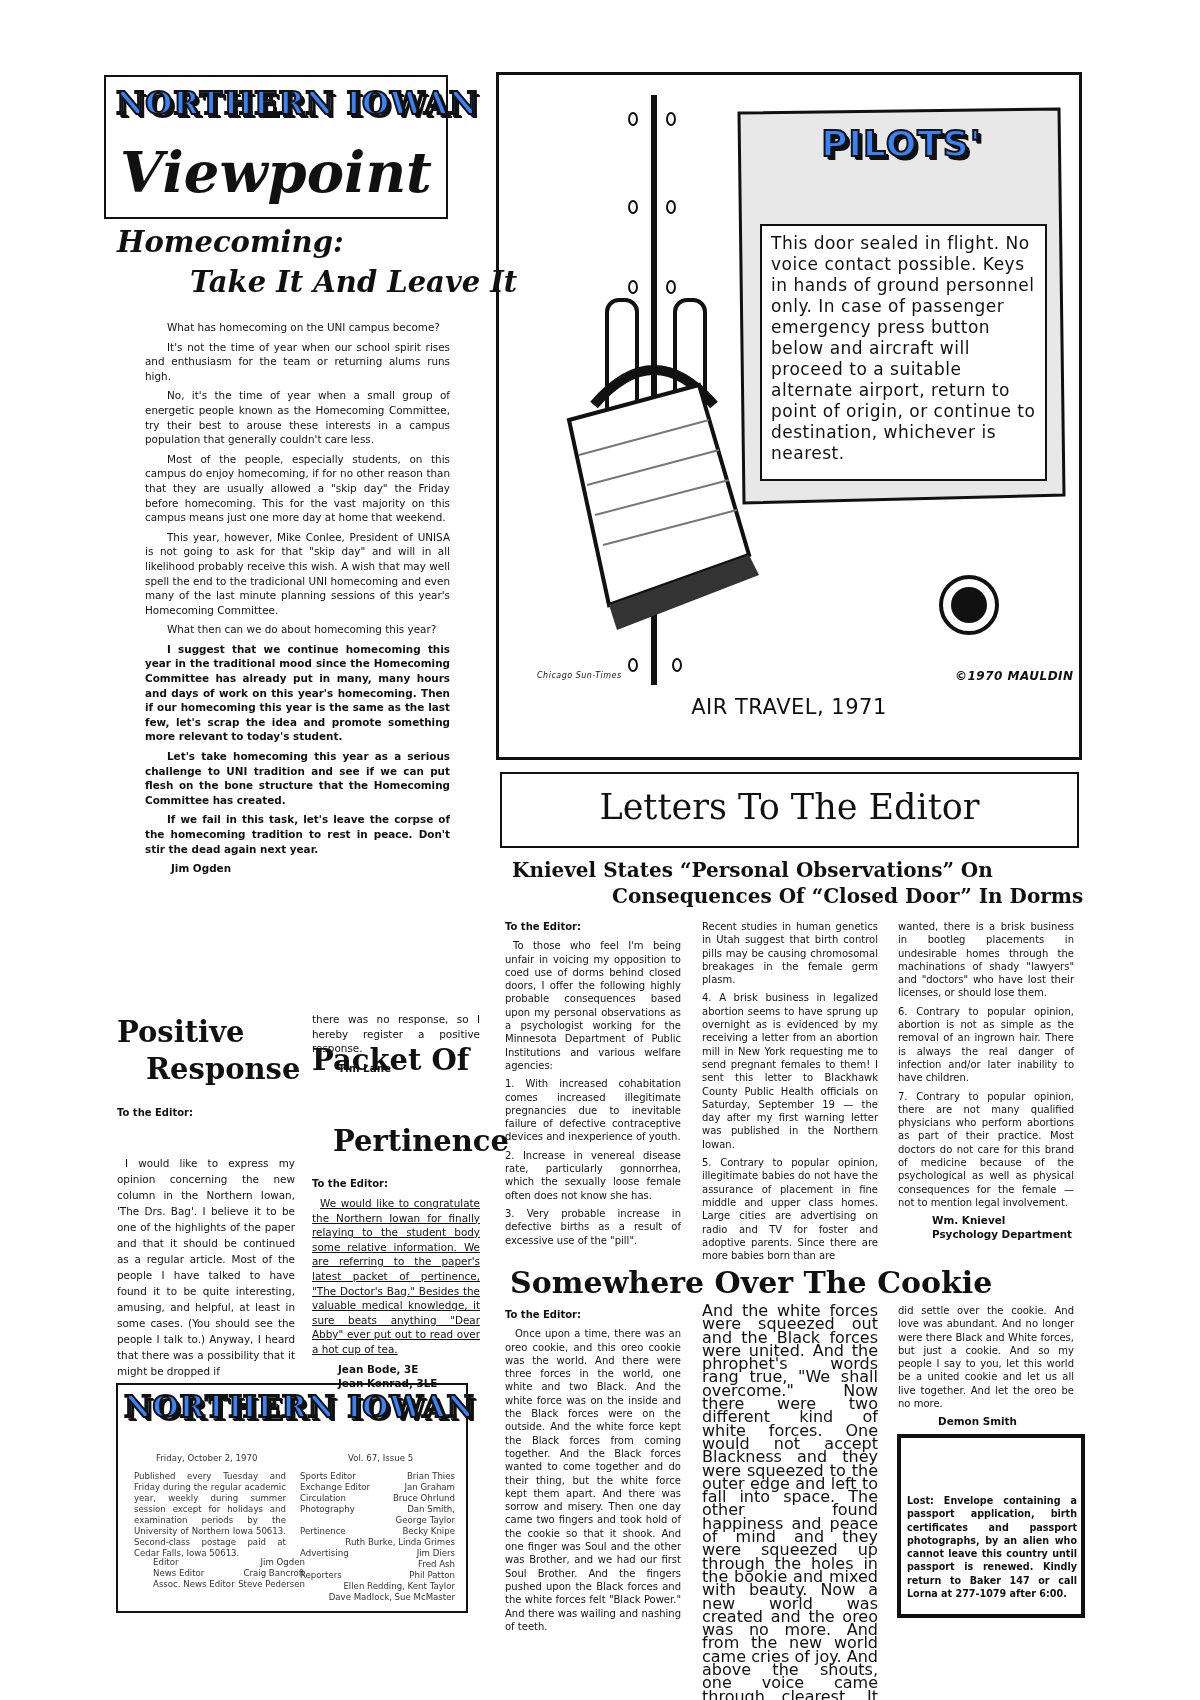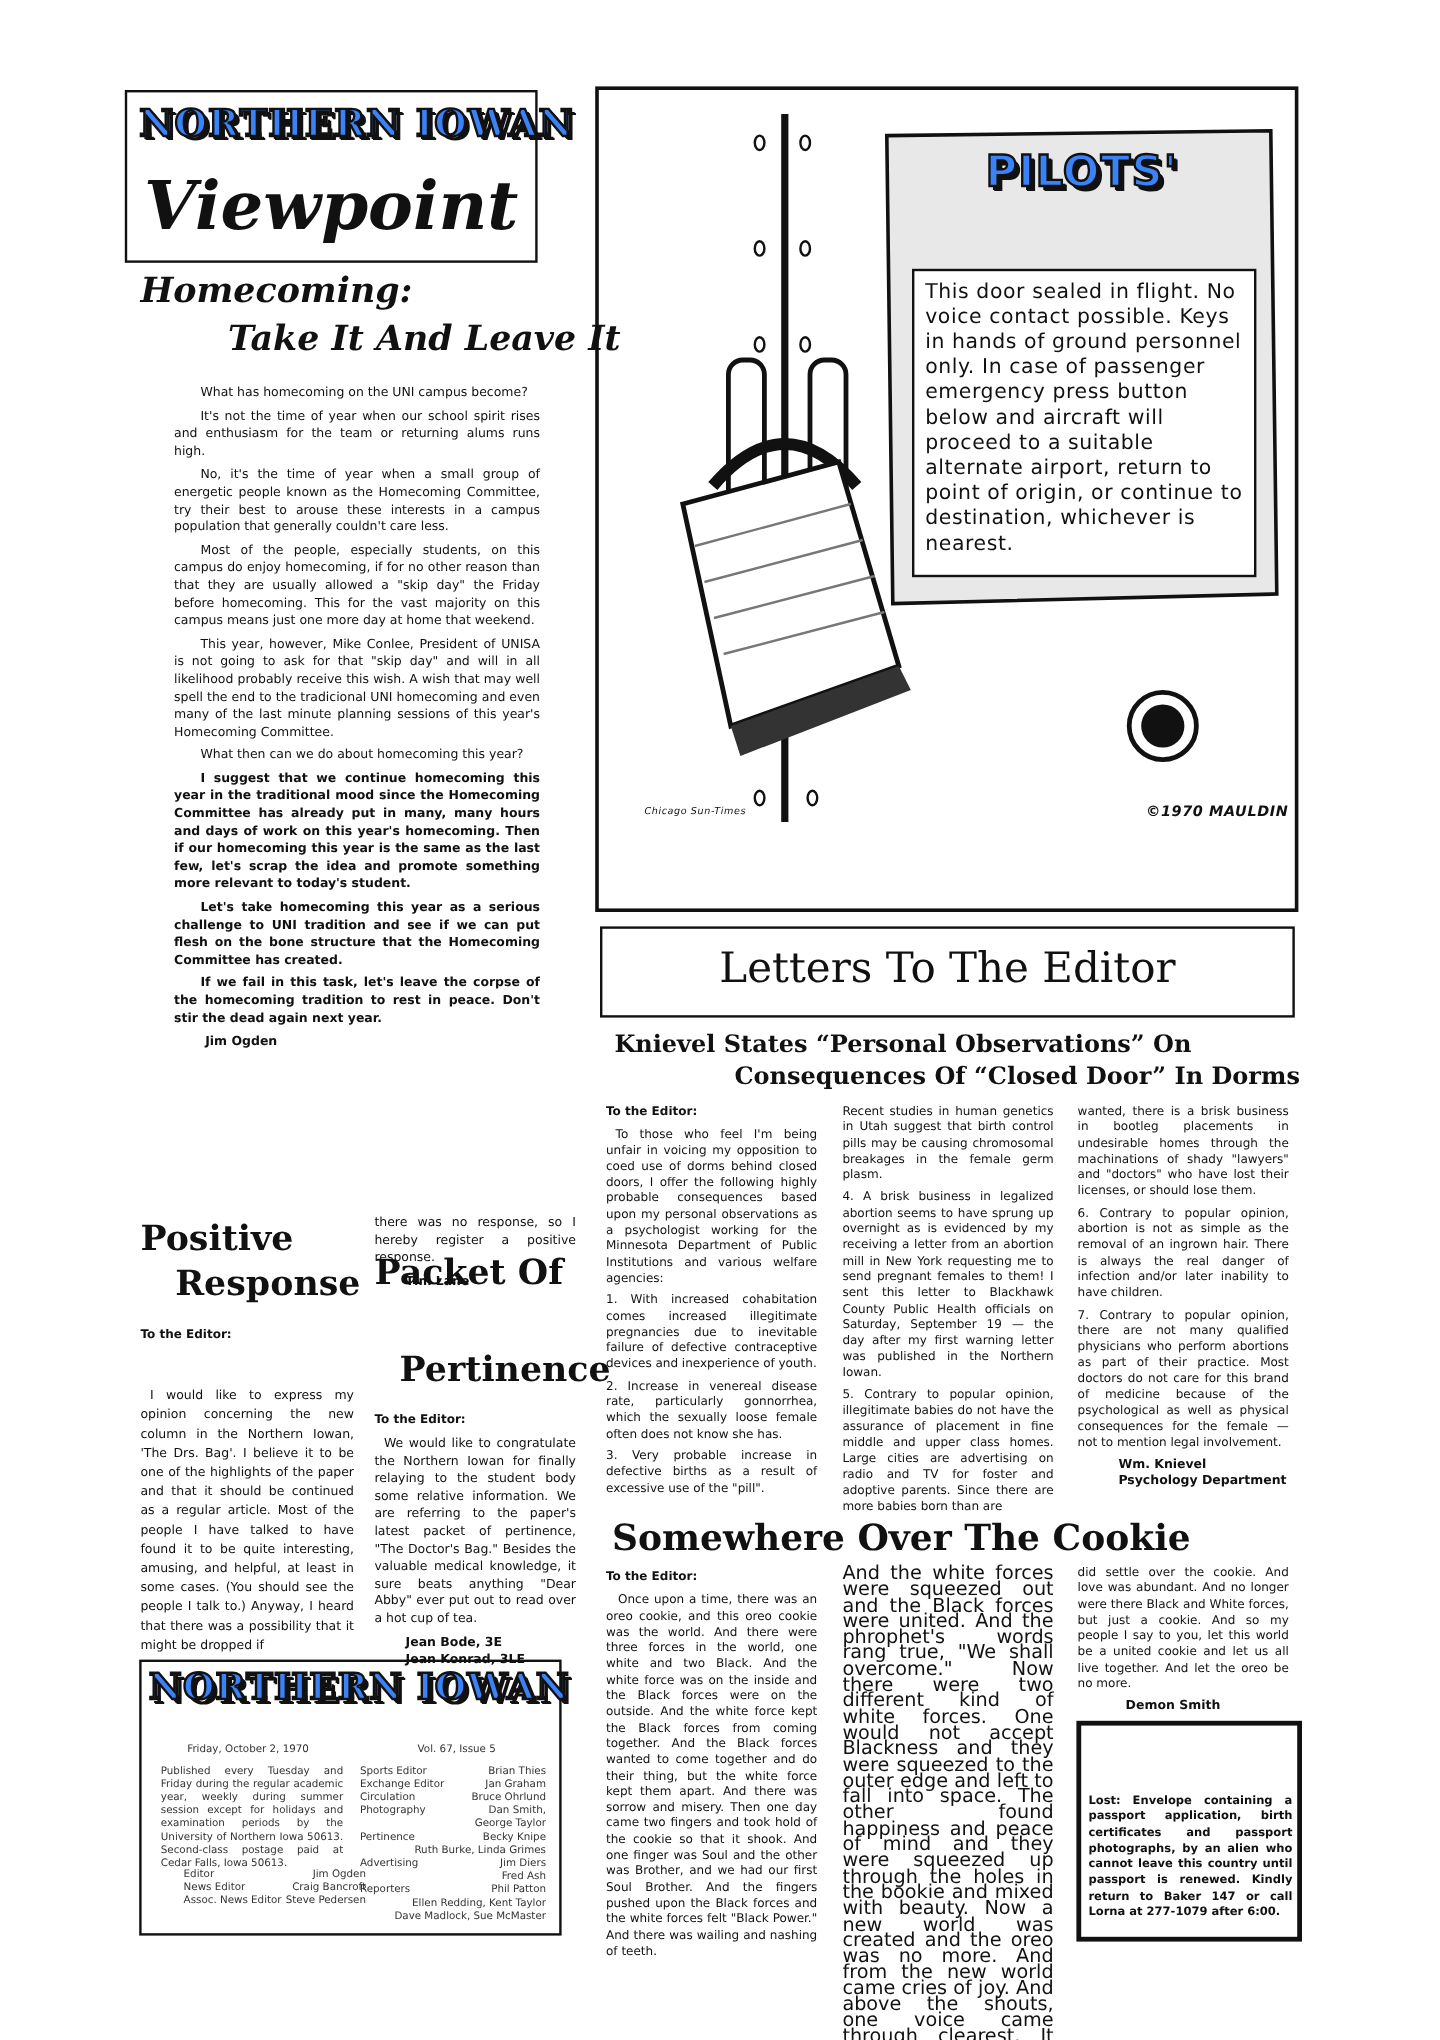--- a/index.html
+++ b/index.html
@@ -60,21 +60,21 @@
 </div>
 <div class="abs body-text" style="left:312px; top:1012px; width:168px;">
   <p class="noindent">there was no response, so I hereby register a positive response.</p>
   <div class="sig">Tim Lane</div>
 </div>
 
 <div class="abs serif" style="left:312px; top:1043px; font-size:29px; font-weight:bold;">Packet Of</div>
 <div class="abs serif" style="left:333px; top:1124px; font-size:29px; font-weight:bold;">Pertinence</div>
 <div class="abs to-editor" style="left:312px; top:1178px;">To the Editor:</div>
 <div class="abs body-text" style="left:312px; top:1196px; width:168px;">
-  <p style="text-indent:8px;">We would like to congratulate the Northern Iowan for finally relaying to the student body some relative information. We are referring to the paper's latest packet of pertinence, "The Doctor's Bag." Besides the valuable medical knowledge, it sure beats anything "Dear Abby" ever put out to read over a hot cup of tea.</p>
+  <p style="text-indent:8px;text-decoration:underline;">We would like to congratulate the Northern Iowan for finally relaying to the student body some relative information. We are referring to the paper's latest packet of pertinence, "The Doctor's Bag." Besides the valuable medical knowledge, it sure beats anything "Dear Abby" ever put out to read over a hot cup of tea.</p>
   <div class="sig">Jean Bode, 3E</div>
   <div class="sig" style="margin-top:0;">Jean Konrad, 3LE</div>
 </div>
 
 <div class="abs boxed" style="left:116px; top:1383px; width:348px; height:226px;">
   <div class="masthead-logo abs" style="left:6px; top:4px; font-size:30px;">NORTHERN IOWAN</div>
   <div class="abs staff" style="left:38px; top:68px;">Friday, October 2, 1970</div>
   <div class="abs staff" style="left:230px; top:68px;">Vol. 67, Issue 5</div>
   <div class="abs staff" style="left:16px; top:86px; width:152px; text-align:justify;">Published every Tuesday and Friday during the regular academic year, weekly during summer session except for holidays and examination periods by the University of Northern Iowa 50613. Second-class postage paid at Cedar Falls, Iowa 50613.</div>
   <div class="abs staff" style="left:16px; top:172px; width:152px;margin-left:19px;">
@@ -168,20 +168,21 @@
 
     <circle cx="470" cy="530" r="28" fill="#fff" stroke="#111" stroke-width="4"></circle>
     <circle cx="470" cy="530" r="18" fill="#111"></circle>
   </svg>
   <div class="abs" style="left:250px; top:48px; width:305px; text-align:center;">
     <div class="masthead-logo" style="font-size:36px; font-family:'DejaVu Sans', sans-serif;">PILOTS'</div>
   </div>
   <div class="abs hand cartoon-sign-text" style="left:272px; top:158px; width:268px;">This door sealed in flight. No voice contact possible. Keys in hands of ground personnel only. In case of passenger emergency press button below and aircraft will proceed to a suitable alternate airport, return to point of origin, or continue to destination, whichever is nearest.</div>
   <div class="abs hand" style="left:38px; top:596px; font-size:8px; font-style:italic;">Chicago Sun-Times</div>
   <div class="abs hand" style="left:412px; top:594px; font-size:12px; font-weight:bold; font-style:italic;margin-left:44px;">©1970 MAULDIN</div>
+  <div class="abs hand" style="left:0; right:0; top:620px; text-align:center; font-size:21px;">AIR TRAVEL, 1971</div>
 </div>
 
 <div class="abs boxed" style="left:500px; top:772px; width:575px; height:72px;">
   <div class="abs serif" style="left:0; right:0; top:13px; text-align:center; font-size:35px;">Letters To The Editor</div>
 </div>
 
 <div class="abs serif" style="left:512px; top:858px; font-size:20px; font-weight:bold;">Knievel States “Personal Observations” On</div>
 <div class="abs serif" style="left:612px; top:884px; font-size:20px; font-weight:bold;">Consequences Of “Closed Door” In Dorms</div>
 
 <div class="abs body-text" style="left:505px; top:920px; width:176px; font-size:10px; line-height:13.3px;">

